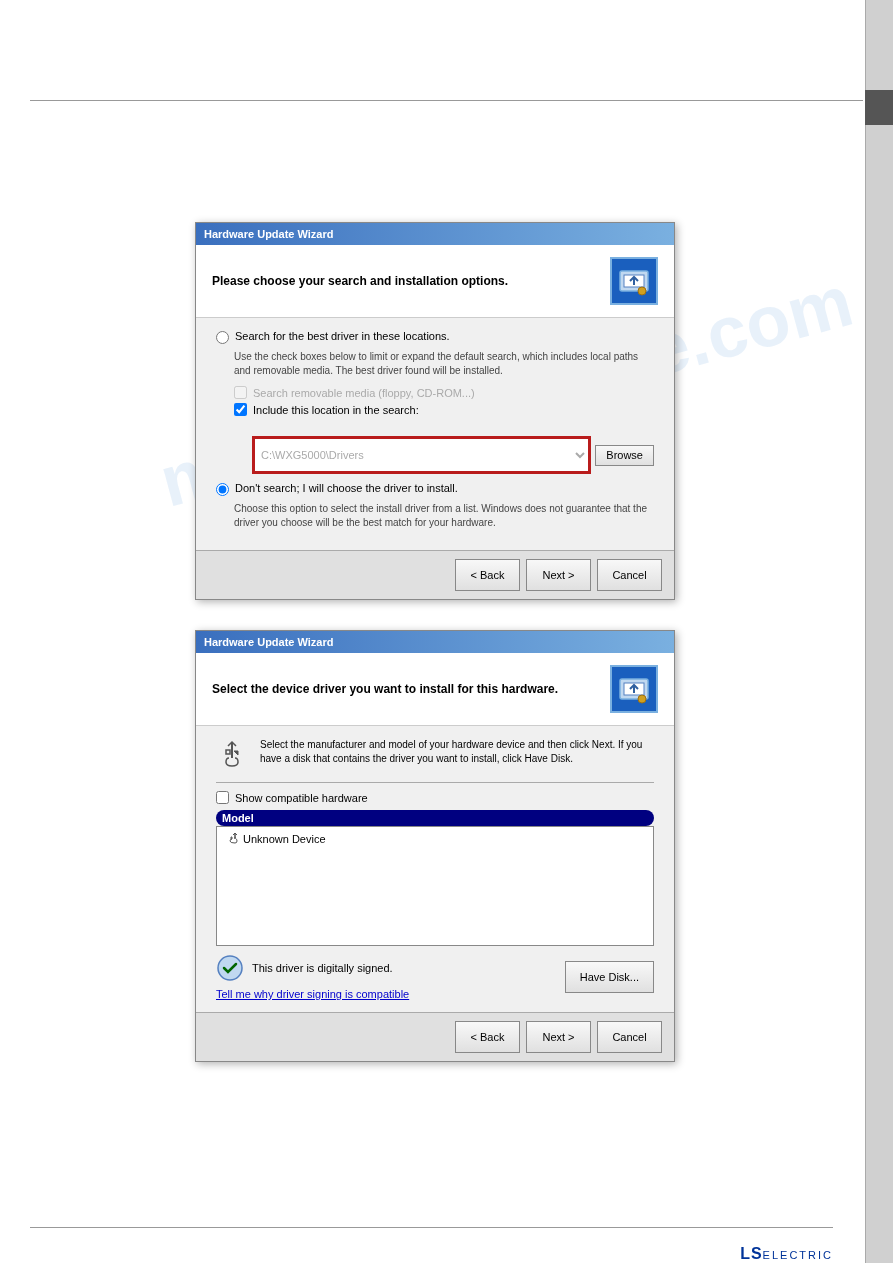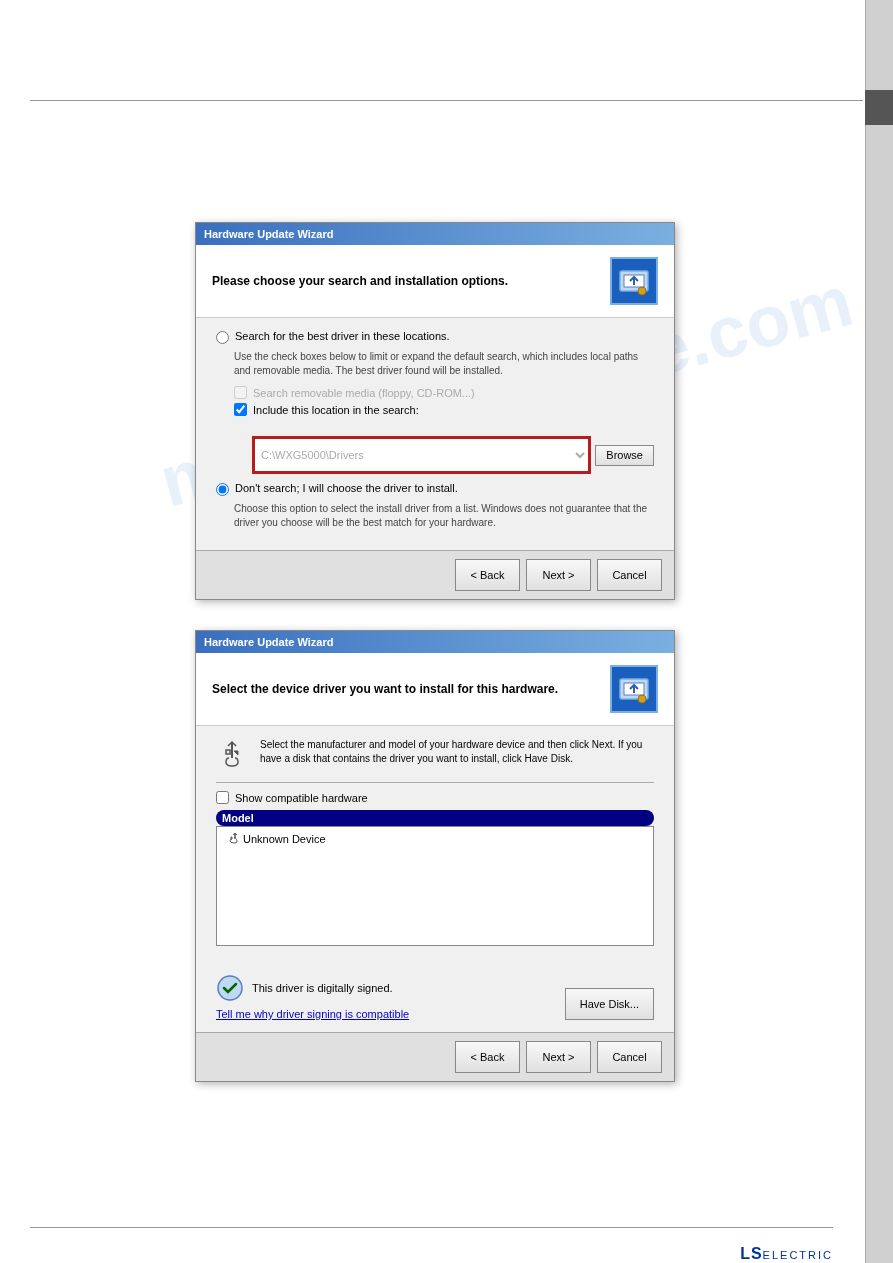--- a/index.html
+++ b/index.html
@@ -445,21 +445,21 @@
             <path d="M8 8 L9 8 L9 10 L8 10 L8 8Z" stroke="#555" stroke-width="1" fill="none"></path>
             <path d="M11 8 L12 9 L13 8 L11 8Z" fill="#555"></path>
             <path d="M9 10 Q7 10 7 12 Q7 14 12 14 Q14 14 14 12 Q14 10 13 10" stroke="#555" stroke-width="1" fill="none"></path>
           </svg>
           <span>Unknown Device</span>
         </div>
       </div>
 
       <div style="height:8px;"></div>
 
-      <div style="display:flex; justify-content:space-between; align-items:flex-end; margin-top:20px;">
+      <div style="display:flex; justify-content:space-between; align-items:center; margin-top:0;">
         <div>
           <div class="driver-signed-row">
             <div style="width:28px;height:28px;">
               <svg viewBox="0 0 28 28" width="28" height="28" fill="none" xmlns="http://www.w3.org/2000/svg">
                 <circle cx="14" cy="14" r="12" fill="#c0d8f0" stroke="#5580c0" stroke-width="1.5"></circle>
                 <path d="M8 14 L12 18 L20 10" stroke="#006600" stroke-width="2.5" fill="none" stroke-linecap="round"></path>
               </svg>
             </div>
             <span>This driver is digitally signed.</span>
           </div>

